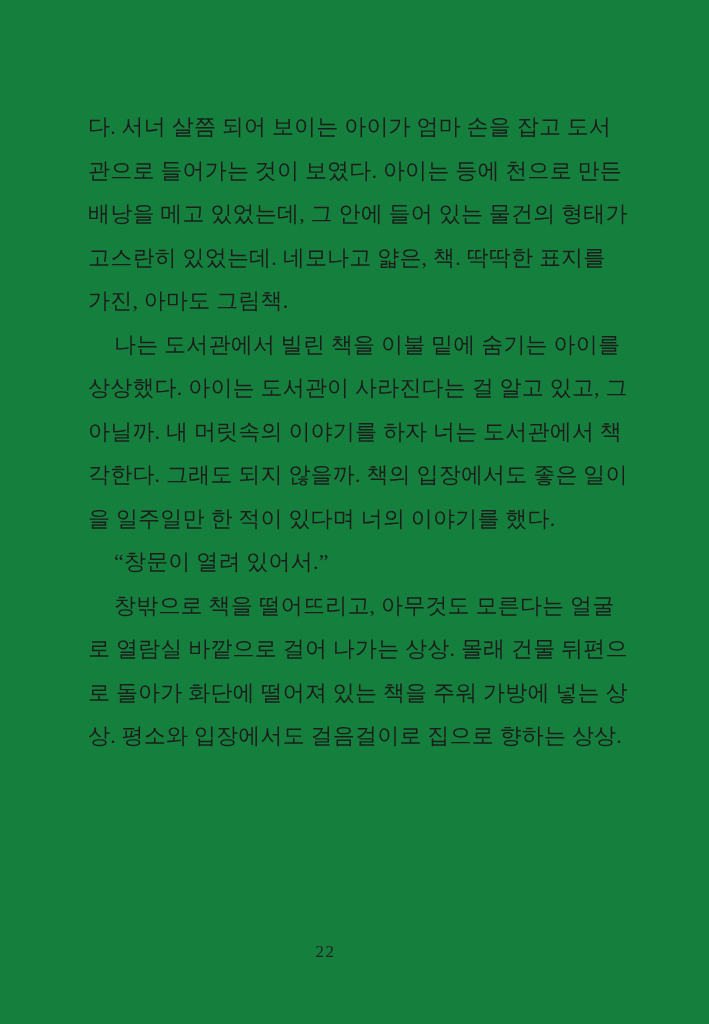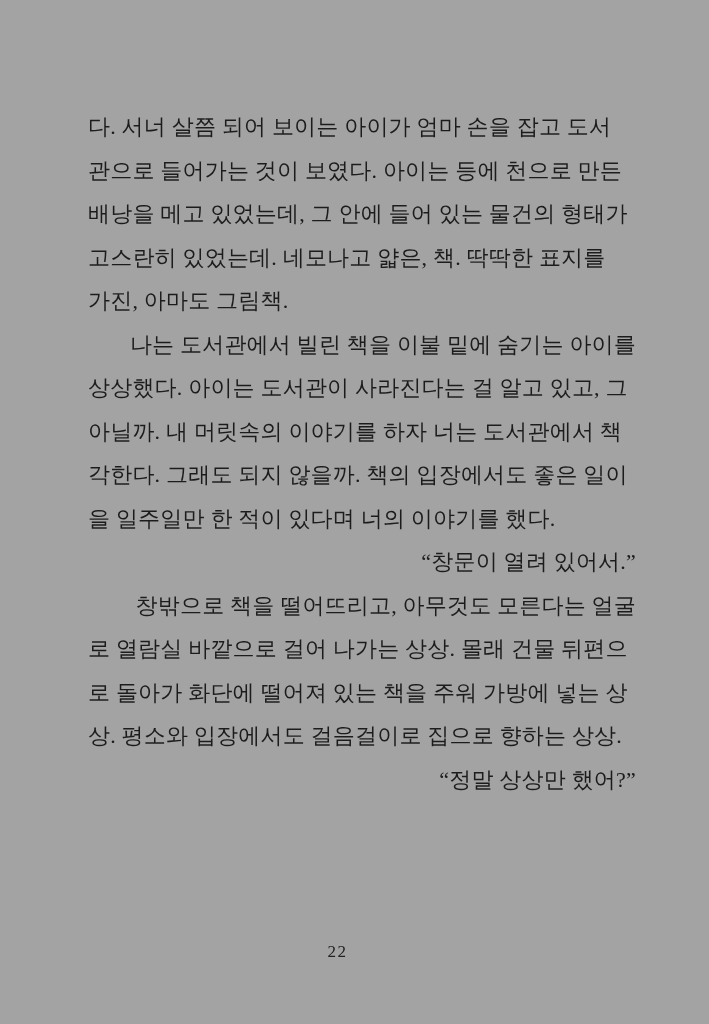--- a/index.html
+++ b/index.html
@@ -10,46 +10,45 @@
     width: 709px;
     height: 1024px;
     position: relative;
     background: #ffffff;
     font-family: "Liberation Serif", "DejaVu Serif", serif;
     overflow: hidden;
   }
   .page {
     position: absolute;
     inset: 0;
-    background: #a3a3a3;
+    background: #15803d;
   }
   .text-block {
     position: absolute;
     left: 88px;
     top: 105px;
     width: 548px;
     color: #1c1c1c;
     font-size: 22px;
     line-height: 43.5px;
     letter-spacing: 0.2px;
   }
   .paragraph {
     margin: 0;
   }
   .line {
     white-space: nowrap;
   }
   .line.indent {
     text-indent: 26px;
-    text-align: right;
   }
   .folio {
     position: absolute;
     top: 942px;
-    left: 300px;
+    left: 288px;
     width: 75px;
     text-align: center;
     font-size: 17px;
     letter-spacing: 1.5px;
     color: #222222;
   }
 </style>
 </head>
 <body style="background: rgb(255, 255, 255);">
 
@@ -71,18 +70,15 @@
       </div>
       <div class="paragraph">
         <div class="line indent">“창문이 열려 있어서.”</div>
       </div>
       <div class="paragraph">
         <div class="line indent">창밖으로 책을 떨어뜨리고, 아무것도 모른다는 얼굴</div>
         <div class="line">로 열람실 바깥으로 걸어 나가는 상상. 몰래 건물 뒤편으</div>
         <div class="line">로 돌아가 화단에 떨어져 있는 책을 주워 가방에 넣는 상</div>
         <div class="line">상. 평소와 입장에서도 걸음걸이로 집으로 향하는 상상.</div>
       </div>
-      <div class="paragraph">
-        <div class="line indent">“정말 상상만 했어?”</div>
-      </div>
     </div>
   <div class="folio">22</div>
 </div>
 
 </body></html>

